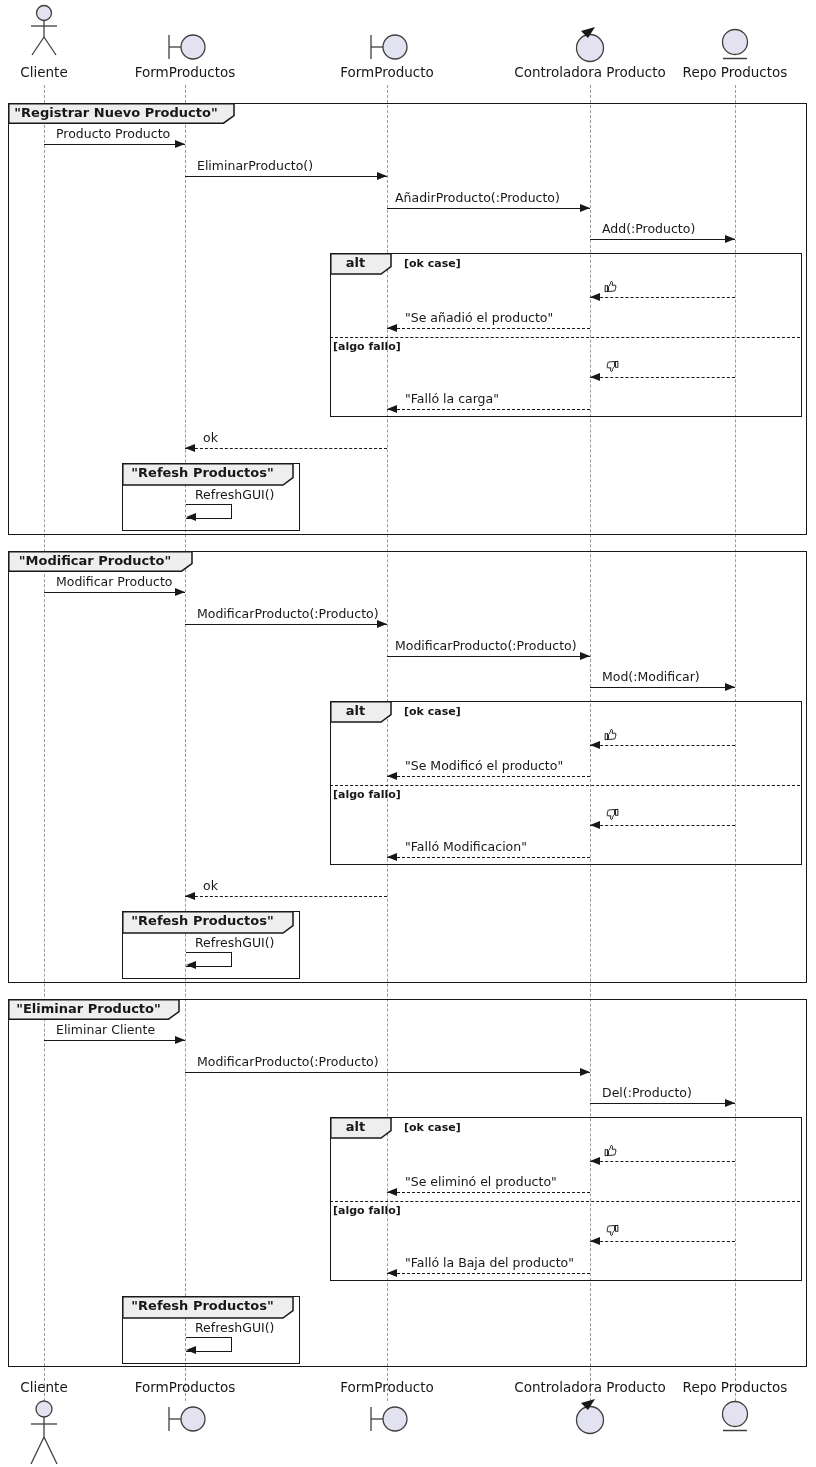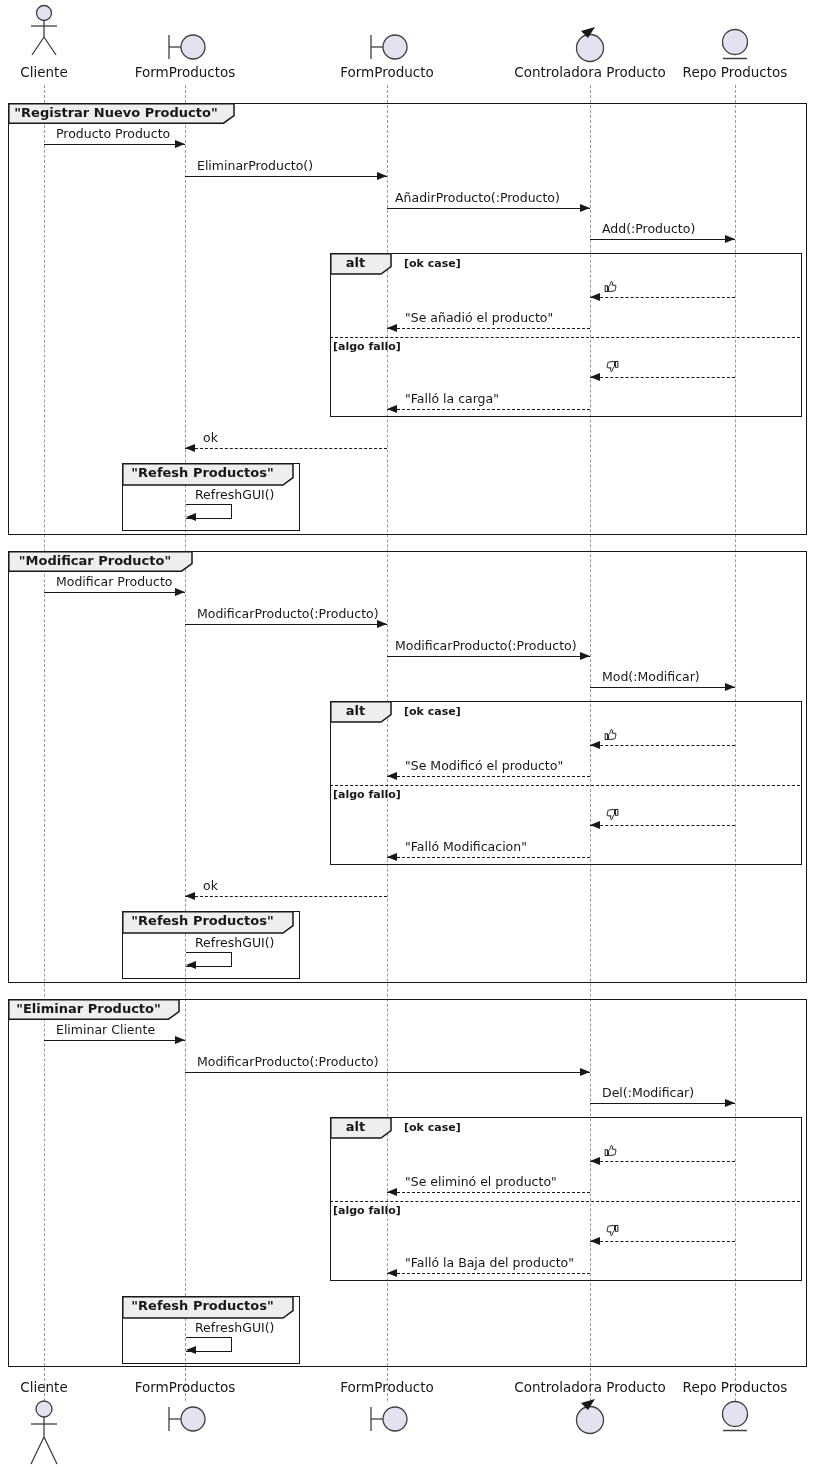--- a/index.html
+++ b/index.html
@@ -254,21 +254,21 @@
   </div>
 
   <div class="ml" style="left:56px;top:1022px">Eliminar Cliente</div>
   <div class="ln" style="left:44px;top:1040px;width:141px"></div>
   <div class="ah r" style="left:175px;top:1036px"></div>
 
   <div class="ml" style="left:197px;top:1054px">ModificarProducto(:Producto)</div>
   <div class="ln" style="left:185px;top:1072px;width:405px"></div>
   <div class="ah r" style="left:580px;top:1068px"></div>
 
-  <div class="ml" style="left:602px;top:1085px">Del(:Modificar)</div>
+  <div class="ml" style="left:602px;top:1085px">Del(:Producto)</div>
   <div class="ln" style="left:590px;top:1103px;width:145px"></div>
   <div class="ah r" style="left:725px;top:1099px"></div>
 
   <div class="frame" style="left:330px;top:1117px;width:470px;height:162px"></div>
   <div class="ftab" style="left:330px;top:1117px;width:62px;height:22px">
     <svg width="62" height="22" viewBox="0 0 62 22">
         <path d="M0.8 0.8 H61 V13.5 L51 21 H0.8 Z" fill="#EEEEEE" stroke="#181818" stroke-width="1.5"></path>
       </svg>
     <span class="t">alt</span>
   </div>

